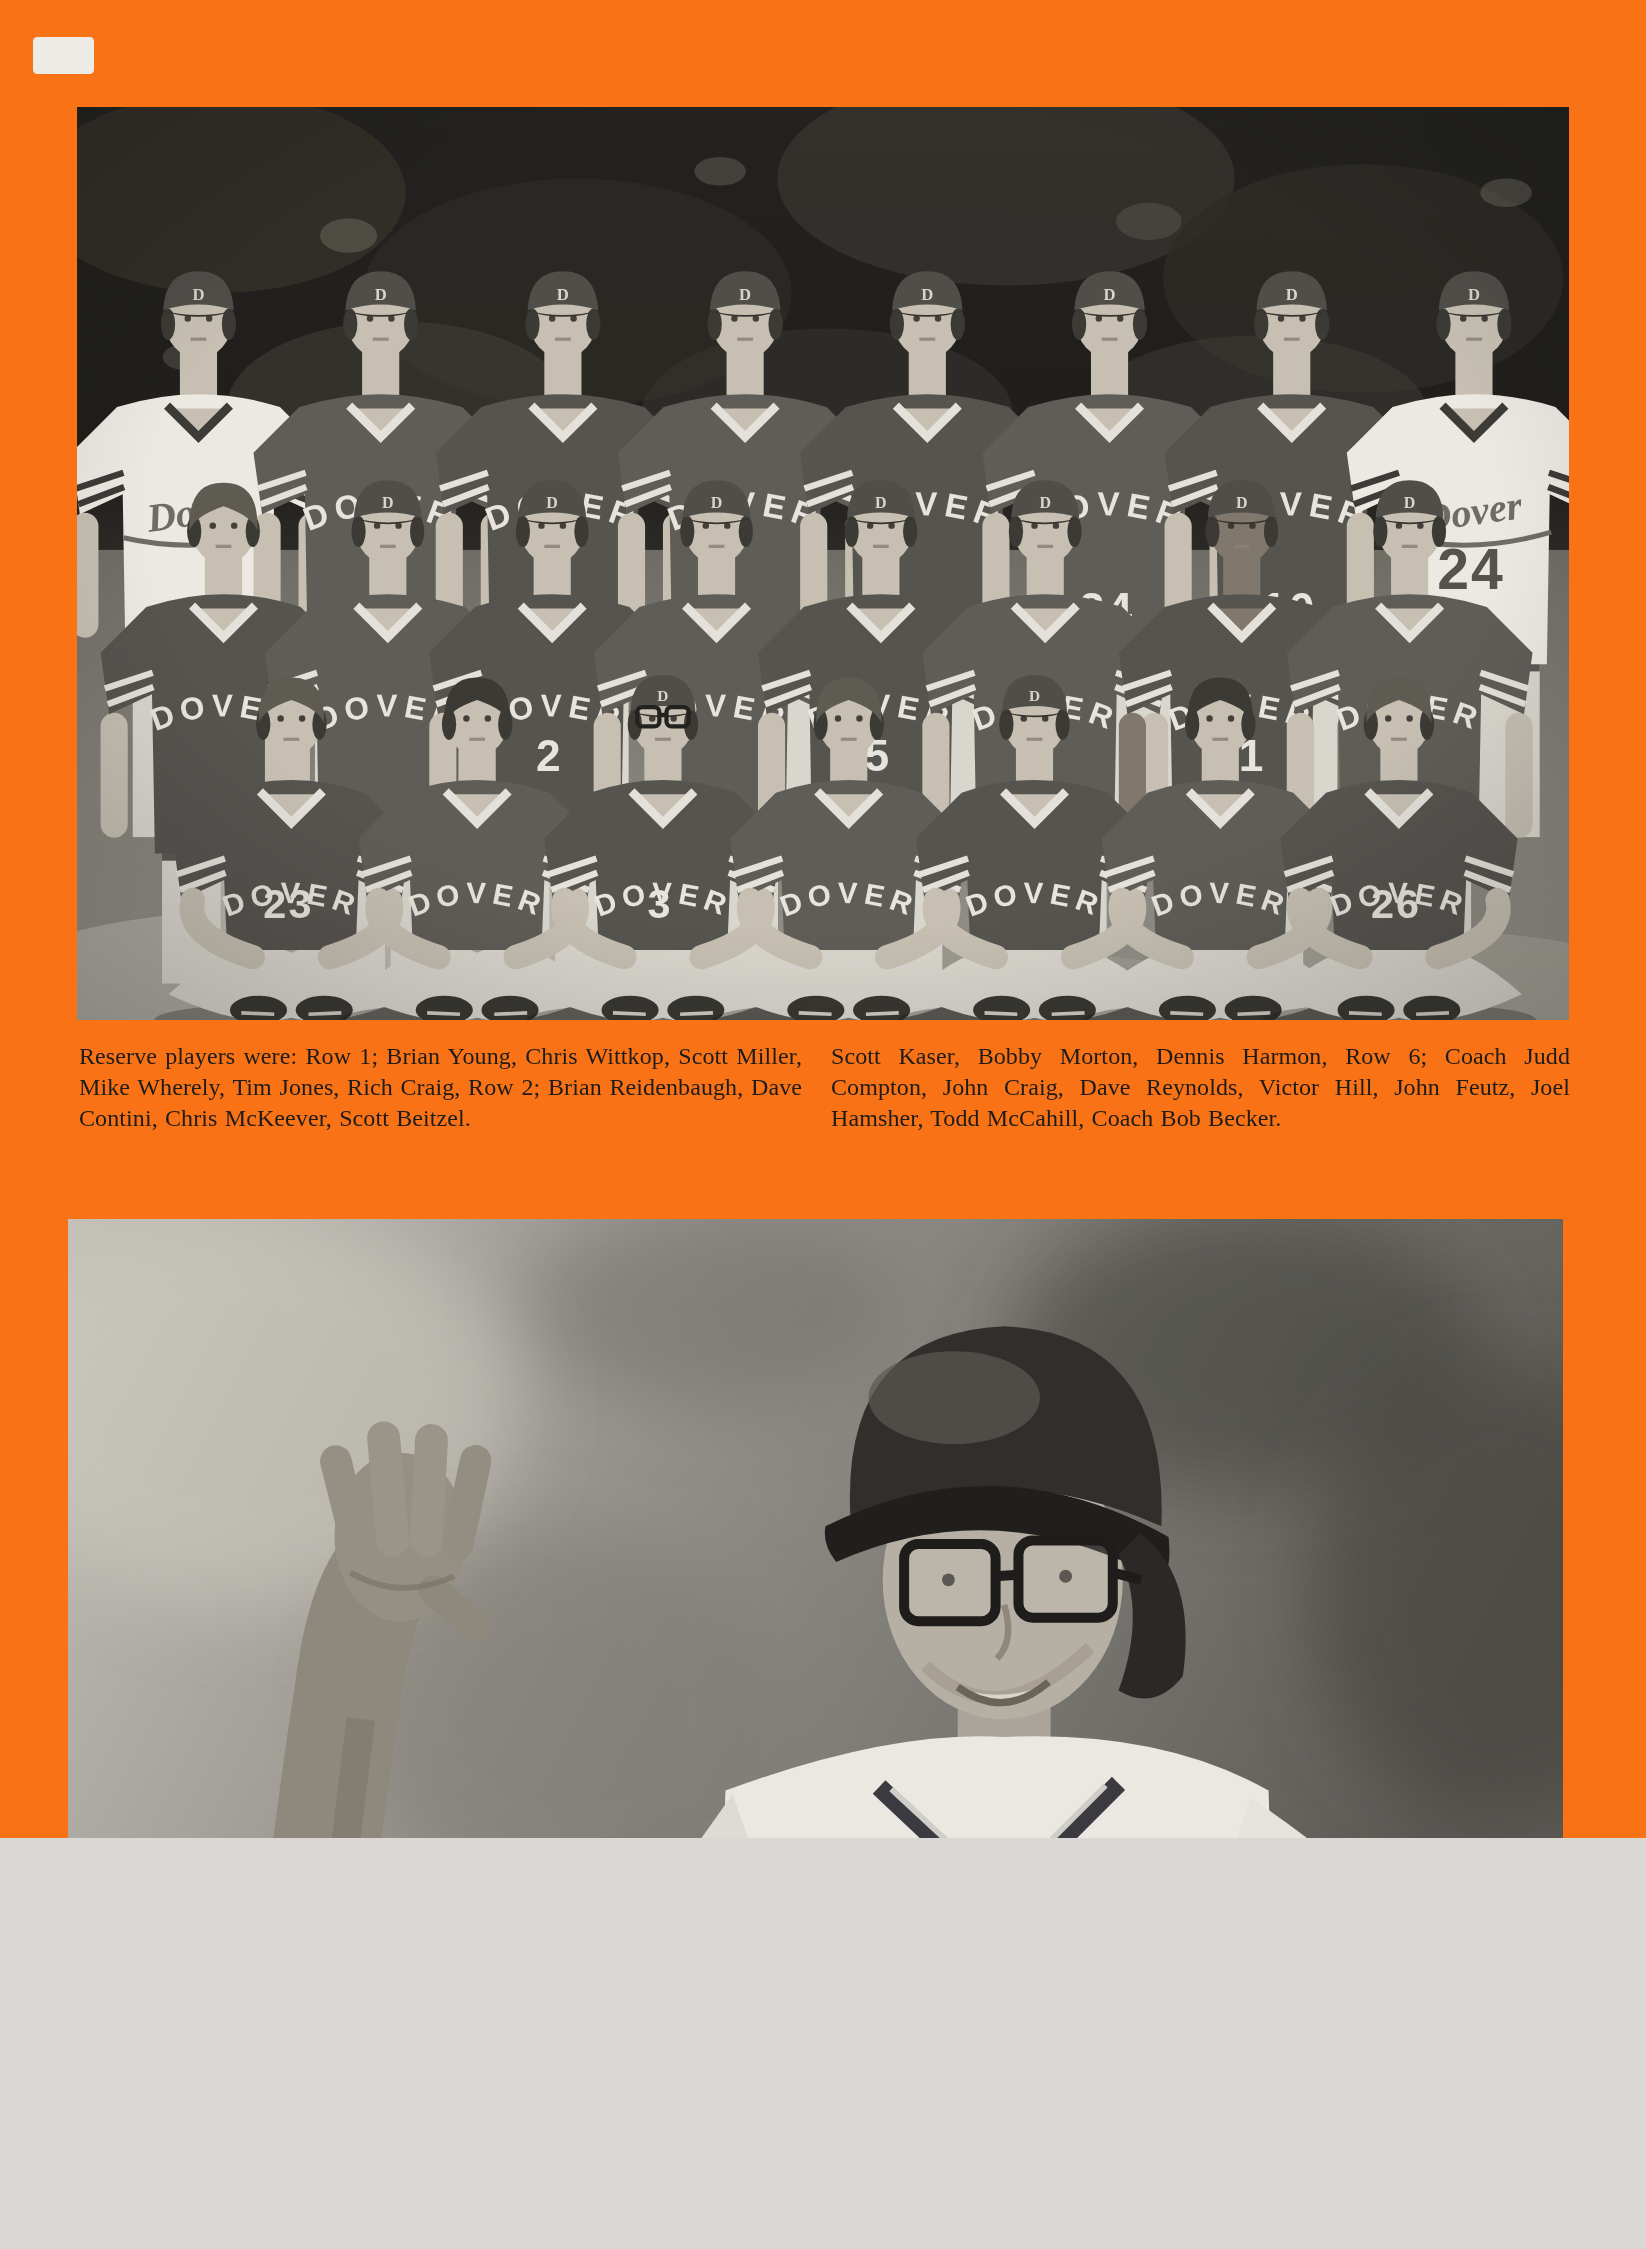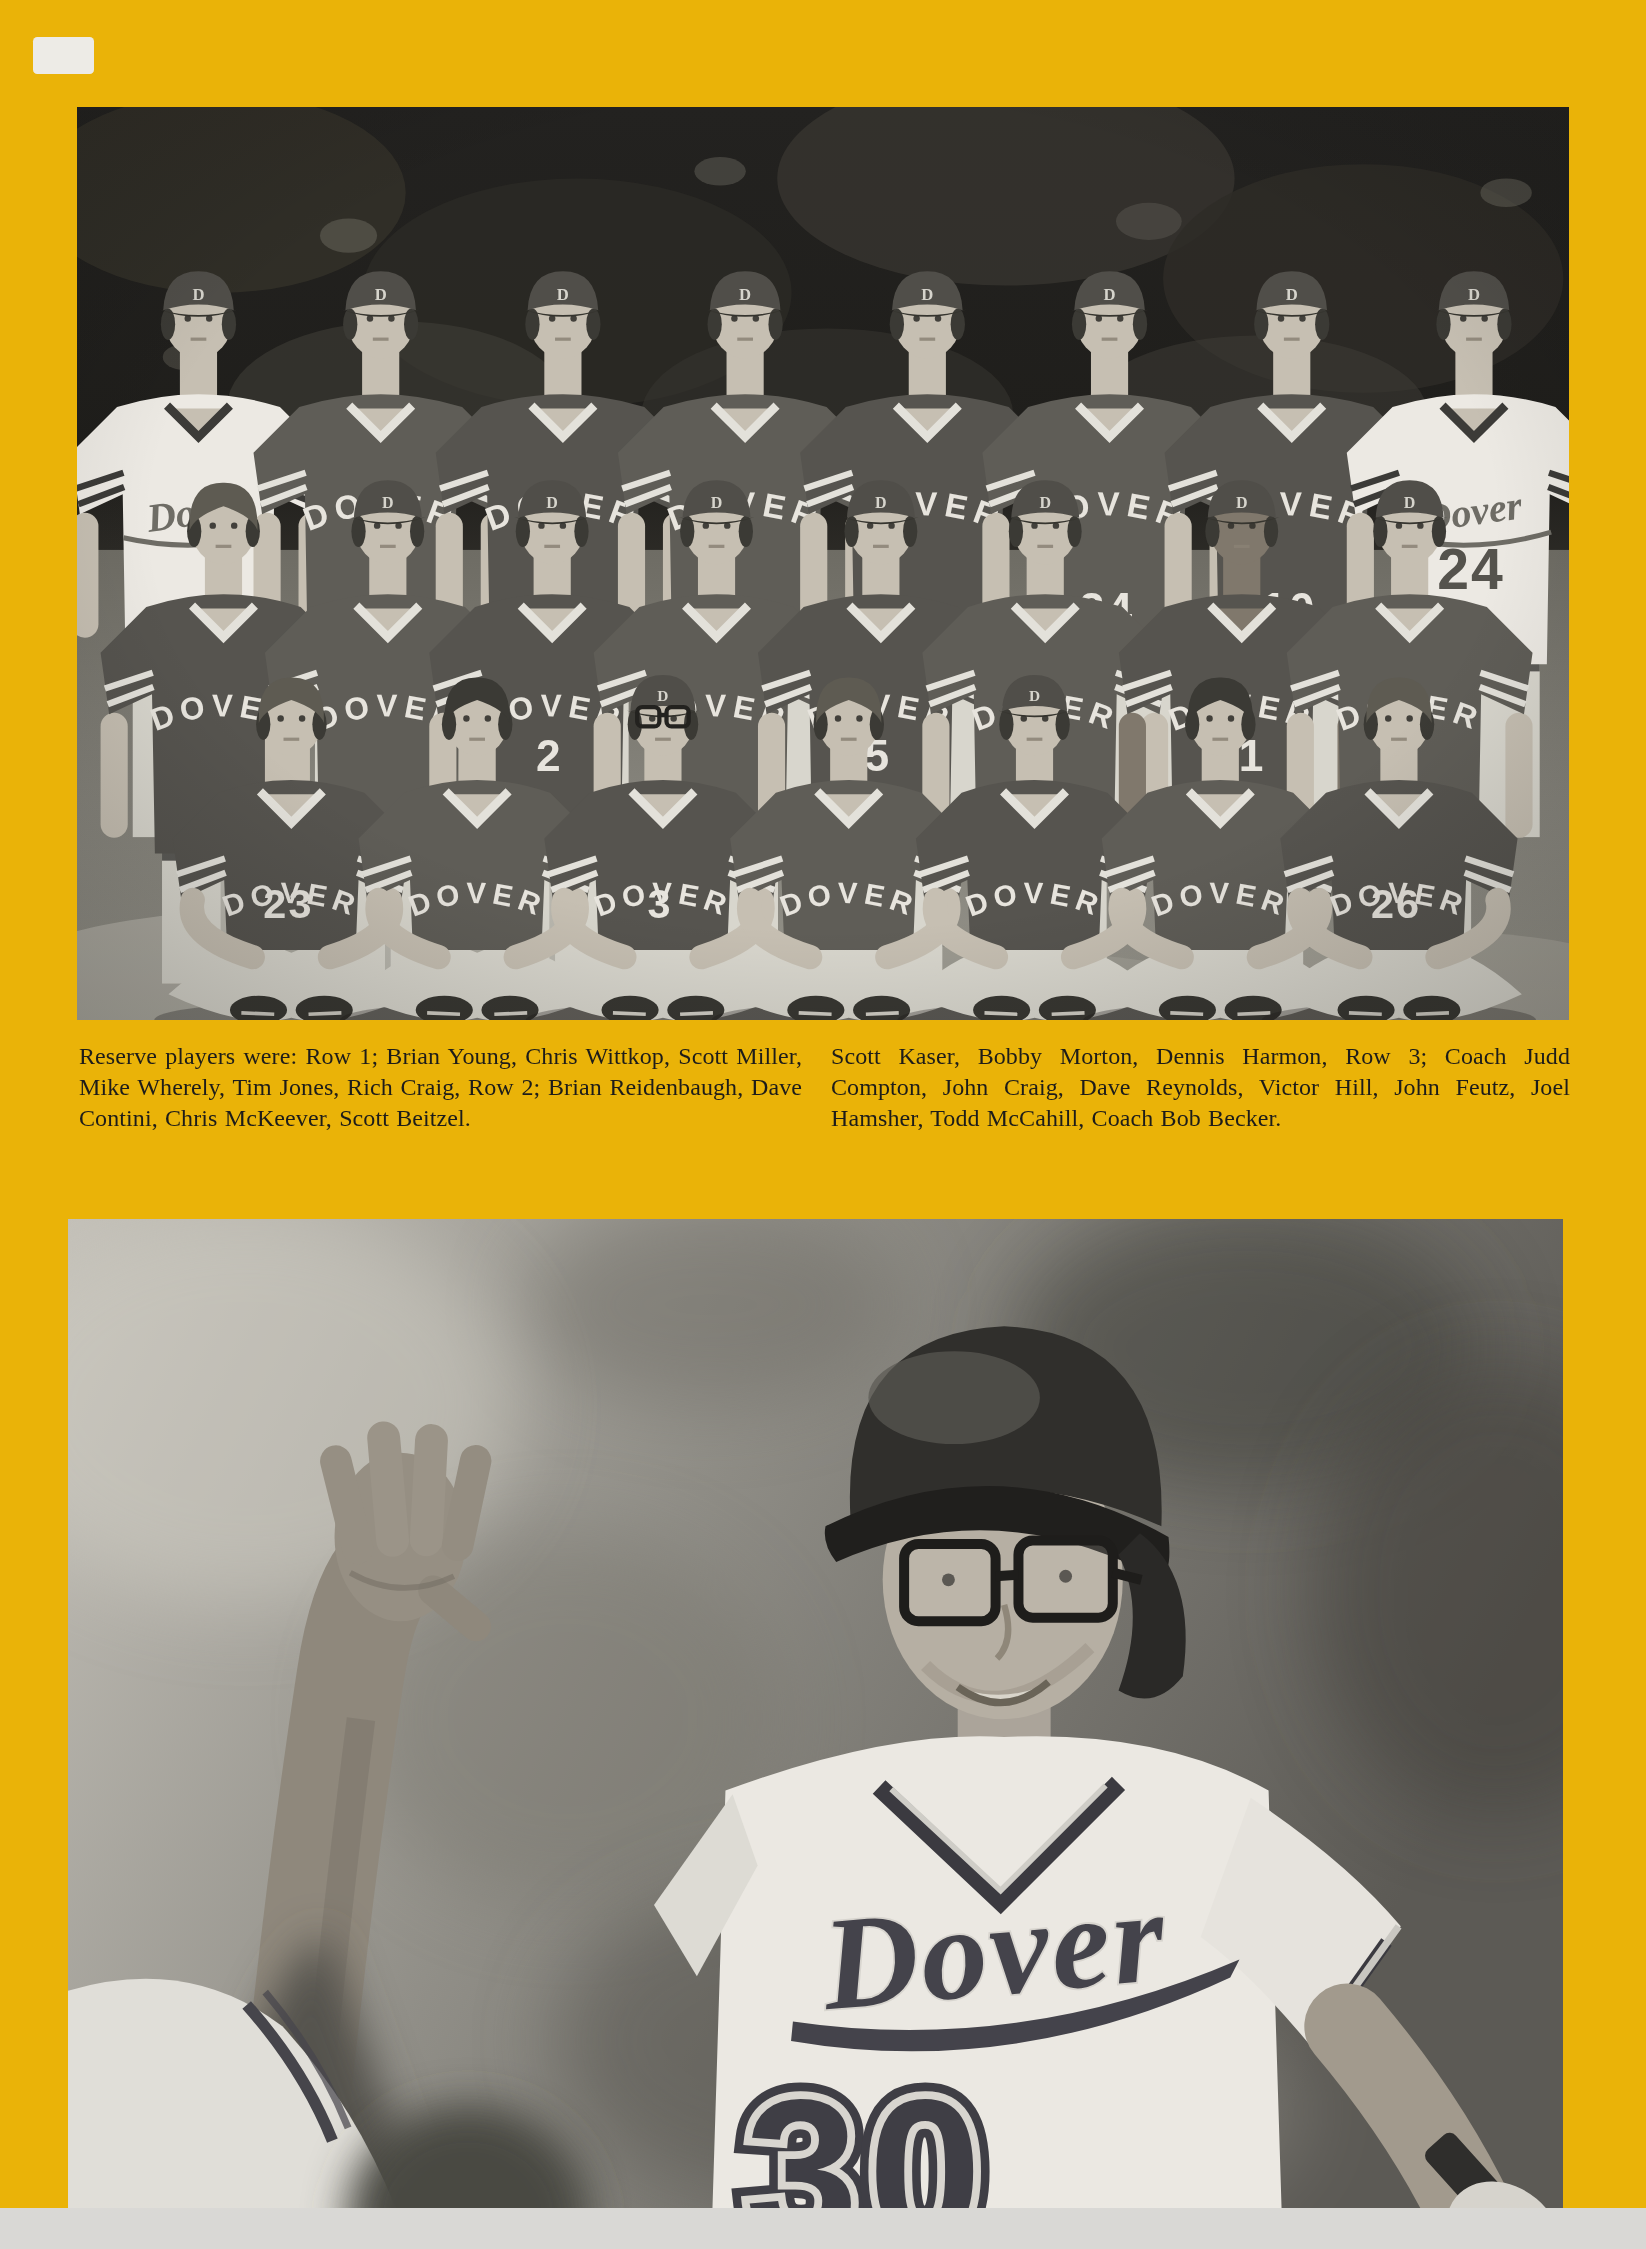--- a/index.html
+++ b/index.html
@@ -1,17 +1,17 @@
 <!DOCTYPE html>
 <html style="font-size:11.4px"><head>
 <meta charset="utf-8">
 <style>
   html,body{margin:0;padding:0;}
   body{background:#d9d8d5;font-family:"Liberation Serif",serif;}
-  .page{position:relative;width:1647px;height:2208px;background:#eab308;overflow:hidden;}
+  .page{position:relative;width:1647px;height:1838px;background:#f97316;overflow:hidden;}
   .smudge{position:absolute;left:33px;top:37px;width:61px;height:37px;background:#edebe6;border-radius:4.3px;}
   .photo{position:absolute;overflow:hidden;background:#8b897f;}
   .photo svg{display:block;width:100%;height:100%;}
   .photo.team{left:77px;top:107px;width:1492px;height:913px;}
   .photo.action{left:68px;top:1219px;width:1495px;height:1031px;}
   .caption{position:absolute;margin:0;color:#1d1c1a;font-size:24px;line-height:1.3;
            text-align:justify;letter-spacing:0.1px;word-spacing:1.1px;}
   .cap-left{left:79px;top:1041px;width:723px;}
   .cap-right{left:831px;top:1041px;width:739px;}
 </style>
@@ -705,21 +705,21 @@
             <circle cx="1835" cy="856" r="4.5" fill="#33322e" opacity="0.9"></circle>
             <circle cx="1865" cy="856" r="4.5" fill="#33322e" opacity="0.9"></circle>
             <path d="M 1839 885 L 1861 885" stroke="#8a8174" stroke-width="4.5" opacity="0.85" fill="none"></path>
           </g>
           <rect width="2088" height="1278" fill="url(#vig)"></rect>
         </g>
     </svg>
   </div>
 
   <p class="caption cap-left">Reserve players were: Row 1; Brian Young, Chris Wittkop, Scott Miller, Mike Wherely, Tim Jones, Rich Craig, Row 2; Brian Reidenbaugh, Dave Contini, Chris McKeever, Scott Beitzel.</p>
-  <p class="caption cap-right">Scott Kaser, Bobby Morton, Dennis Harmon, Row 3; Coach Judd Compton, John Craig, Dave Reynolds, Victor Hill, John Feutz, Joel Hamsher, Todd McCahill, Coach Bob Becker.</p>
+  <p class="caption cap-right">Scott Kaser, Bobby Morton, Dennis Harmon, Row 6; Coach Judd Compton, John Craig, Dave Reynolds, Victor Hill, John Feutz, Joel Hamsher, Todd McCahill, Coach Bob Becker.</p>
 
   <div class="photo action">
     <svg viewBox="0 0 2092 1443" preserveAspectRatio="none" xmlns="http://www.w3.org/2000/svg">
       <defs>
         <linearGradient id="abg" x1="0" y1="0" x2="1" y2="0.35">
           <stop offset="0" stop-color="#c2bfb7"></stop>
           <stop offset="0.45" stop-color="#908e87"></stop>
           <stop offset="1" stop-color="#5c5a55"></stop>
         </linearGradient>
         <filter id="soft" x="-40%" y="-40%" width="180%" height="180%">

